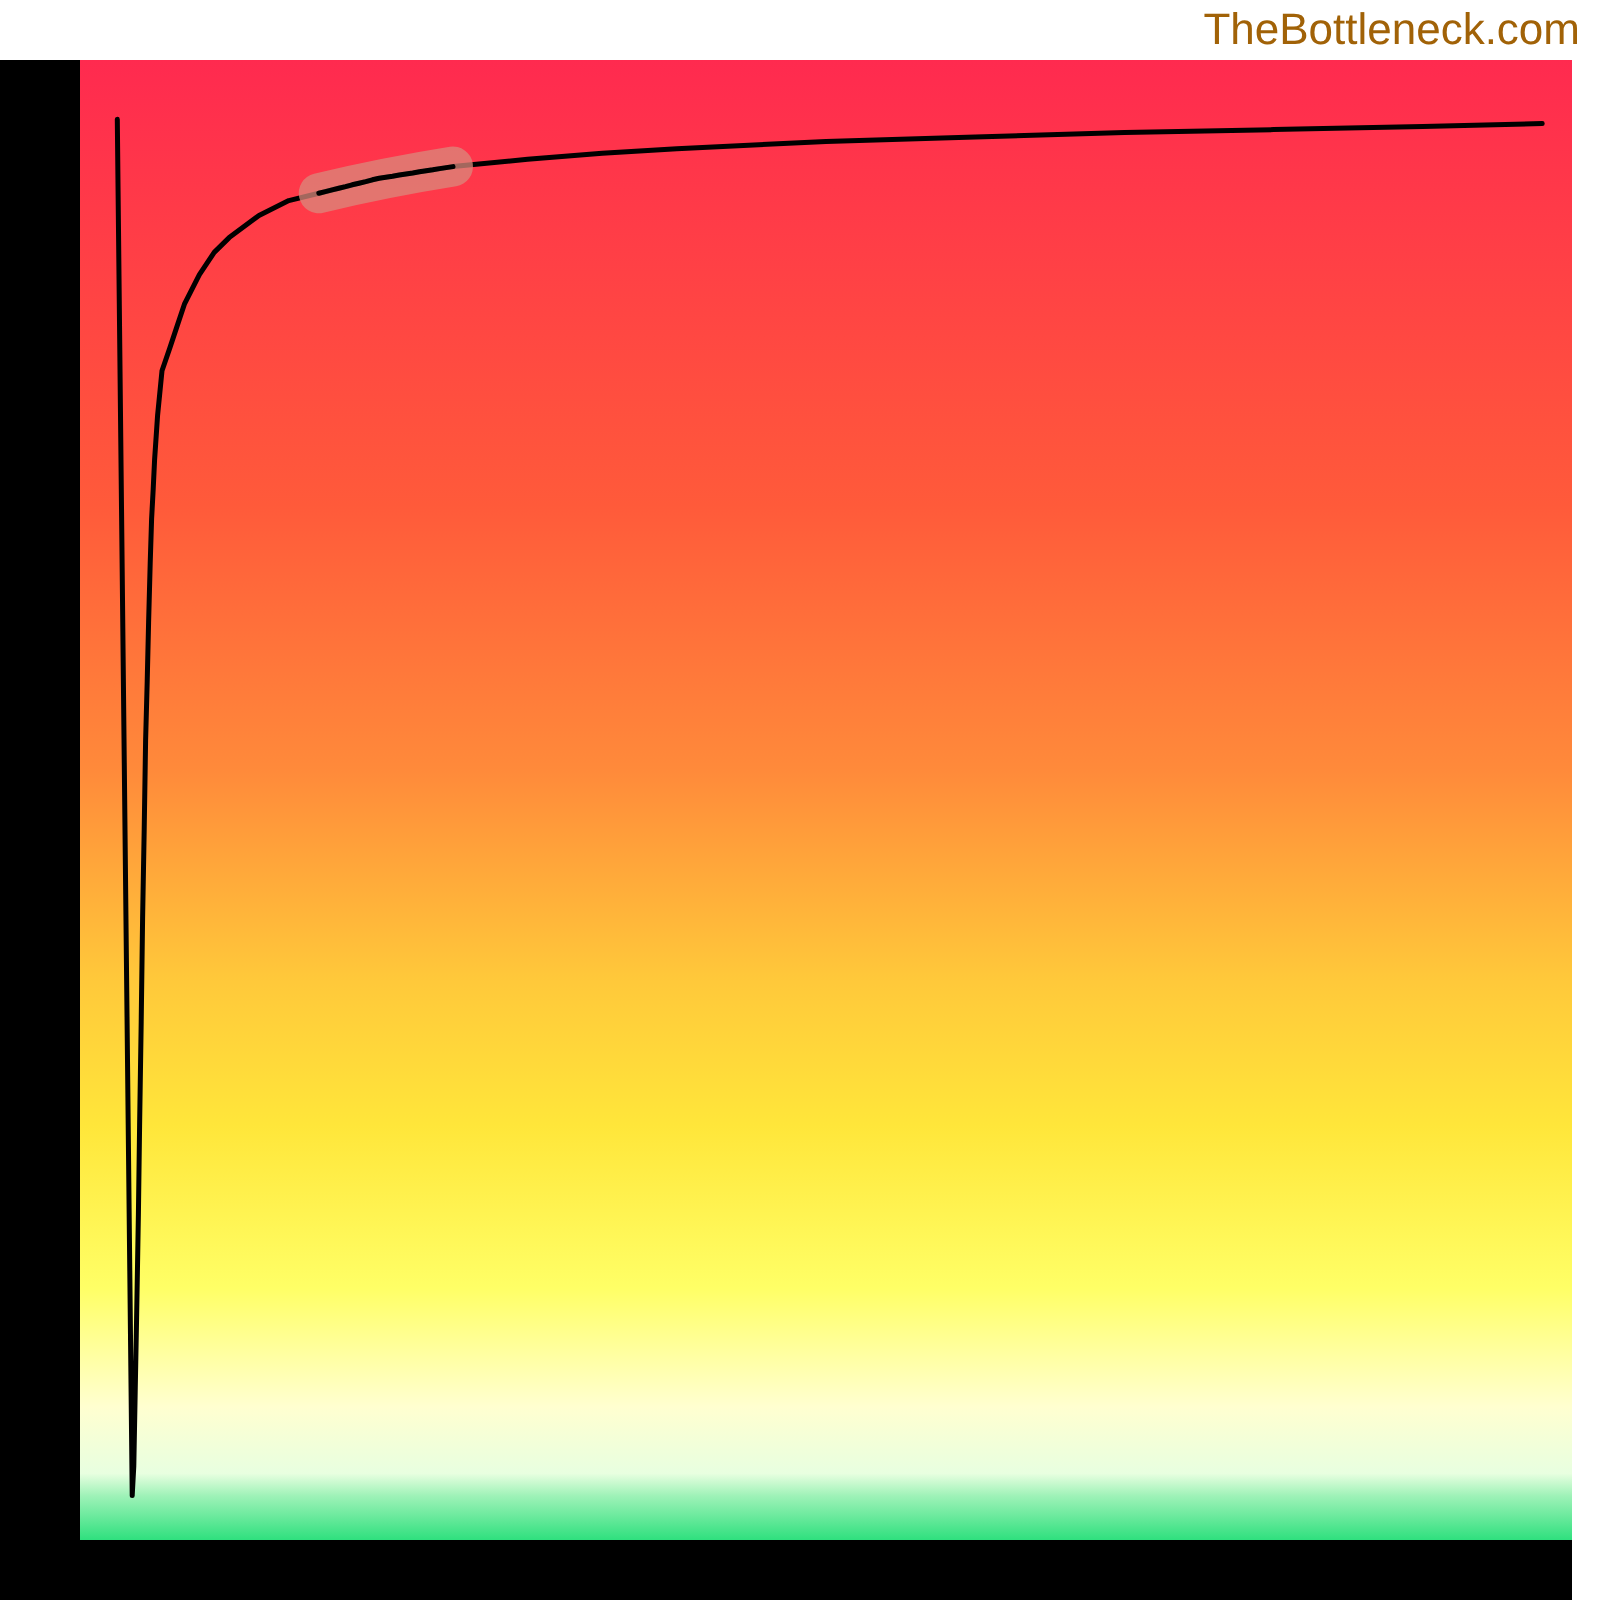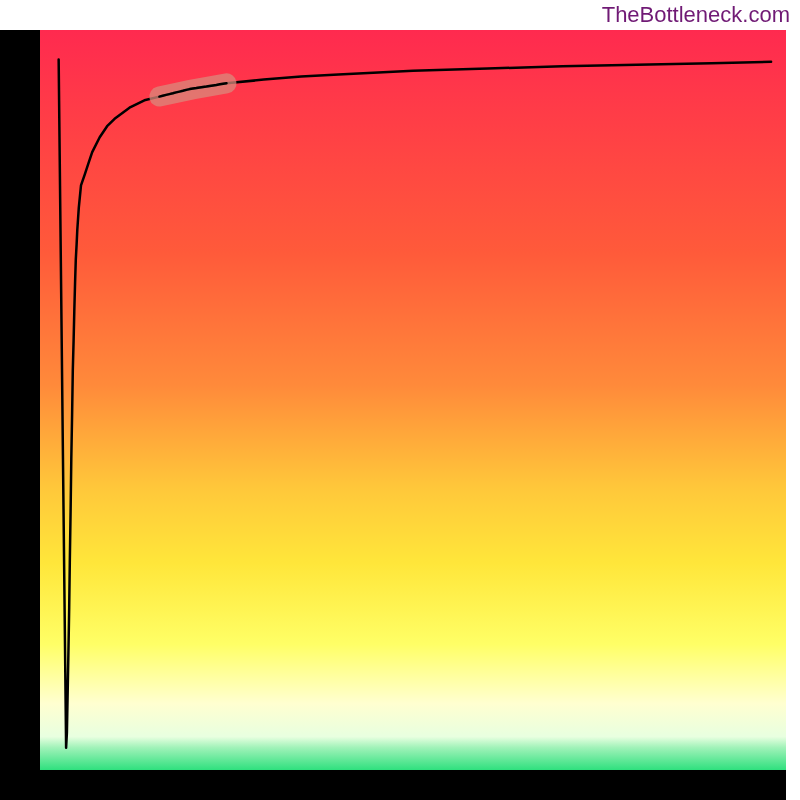--- a/index.html
+++ b/index.html
@@ -11,21 +11,21 @@
       flex-direction: column;
       align-items: stretch;
       font-family: Arial, Helvetica, sans-serif;
       background: #fff;
     }
     .watermark {
       position: absolute;
       top: 2px;
       right: 10px;
       font-size: 22px;
-      color: #701a75;
+      color: #a16207;
       font-family: Arial, sans-serif;
       z-index: 10;
       user-select: none;
     }
     .chart-area {
       position: relative;
       width: 800px;
       height: 800px;
     }
     svg {

